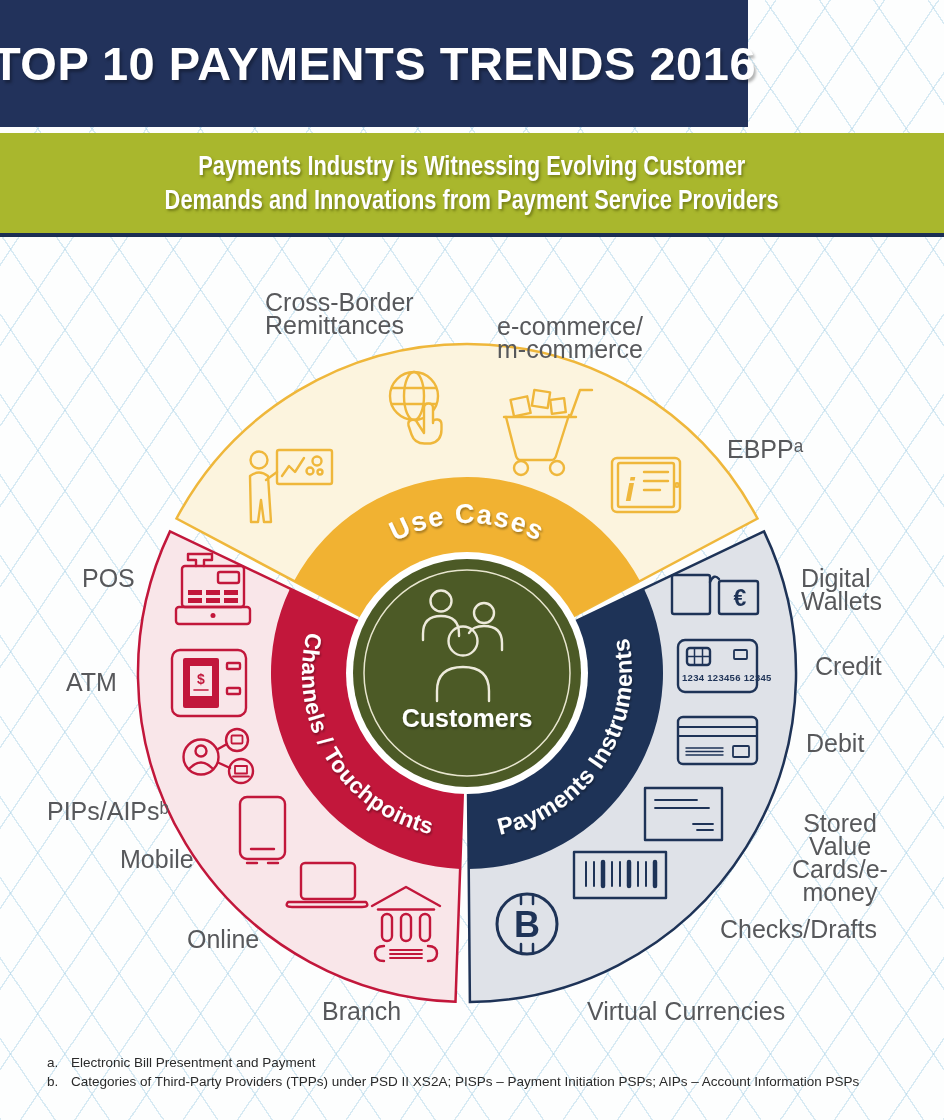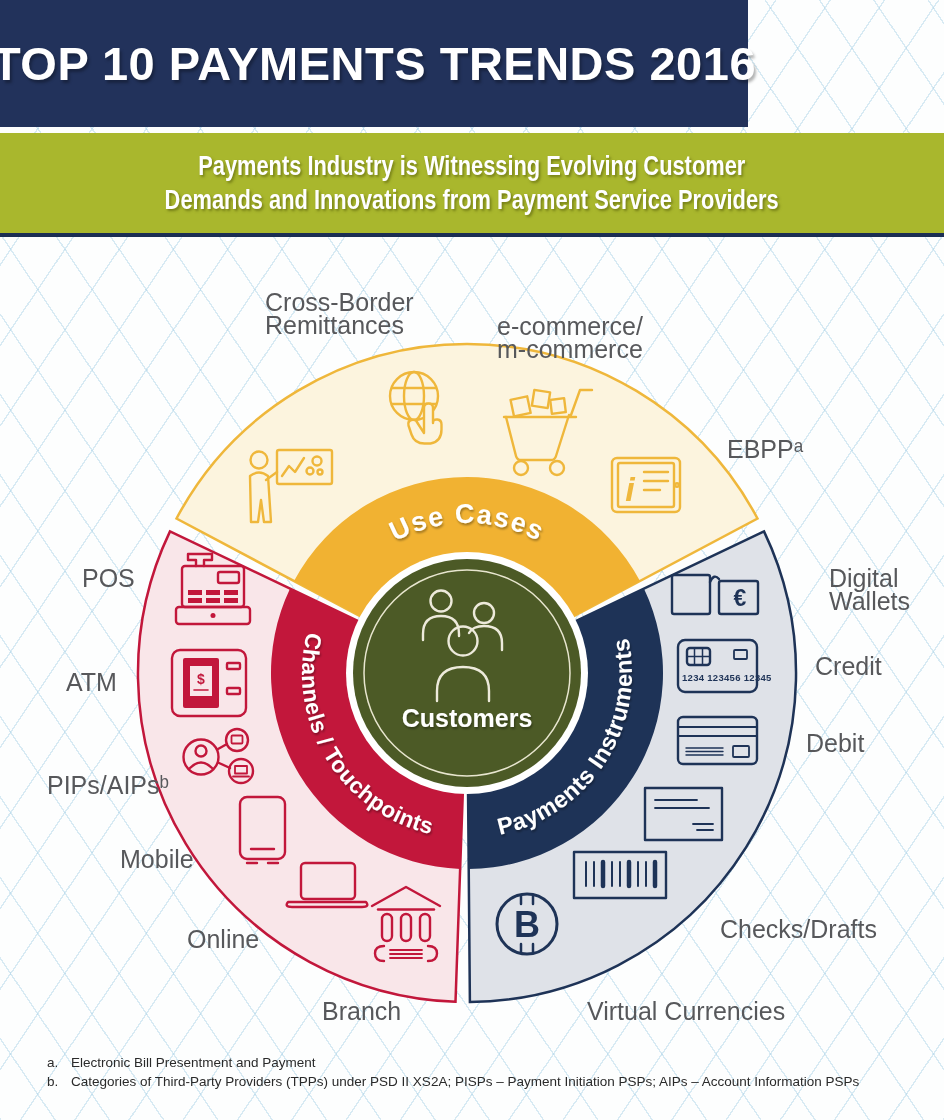--- a/index.html
+++ b/index.html
@@ -208,29 +208,31 @@
   </svg>
 
   <div class="lbl" style="left:265px;top:291px;">Cross-Border
 Remittances</div>
   <div class="lbl" style="left:497px;top:291px;margin-top:24px;">e-commerce/
 m-commerce</div>
   <div class="lbl" style="left:727px;top:438px;">EBPPᵃ</div>
 
   <div class="lbl" style="left:82px;top:567px;">POS</div>
   <div class="lbl" style="left:66px;top:671px;">ATM</div>
-  <div class="lbl" style="left:47px;top:774px;">PIPs/AIPsᵇ</div>
+  <div class="lbl" style="left:47px;top:800px;">PIPs/AIPsᵇ</div>
   <div class="lbl" style="left:120px;top:848px;text-align:right;">Mobile</div>
   <div class="lbl" style="left:187px;top:928px;">Online</div>
   <div class="lbl" style="left:322px;top:1000px;">Branch</div>
 
-  <div class="lbl" style="left:801px;top:567px;margin-left:28px;">Digital
+  <div class="lbl" style="left:801px;top:567px;">Digital
 Wallets</div>
   <div class="lbl" style="left:815px;top:655px;">Credit</div>
   <div class="lbl" style="left:806px;top:732px;">Debit</div>
+  <div class="lbl ctr" style="left:770px;top:812px;width:140px;">Stored Value
+Cards/e-money</div>
   <div class="lbl" style="left:720px;top:899px;margin-top:19px;">Checks/Drafts</div>
   <div class="lbl" style="left:568px;top:1000px;margin-left:19px;">Virtual Currencies</div>
 
   <div class="fn" style="top:1055px;">
     <span class="m">a.</span>
     <span>Electronic Bill Presentment and Payment</span>
   </div>
   <div class="fn" style="top:1074px;">
     <span class="m">b.</span>
     <span>Categories of Third-Party Providers (TPPs) under PSD II XS2A; PISPs – Payment Initiation PSPs; AIPs – Account Information PSPs</span>

